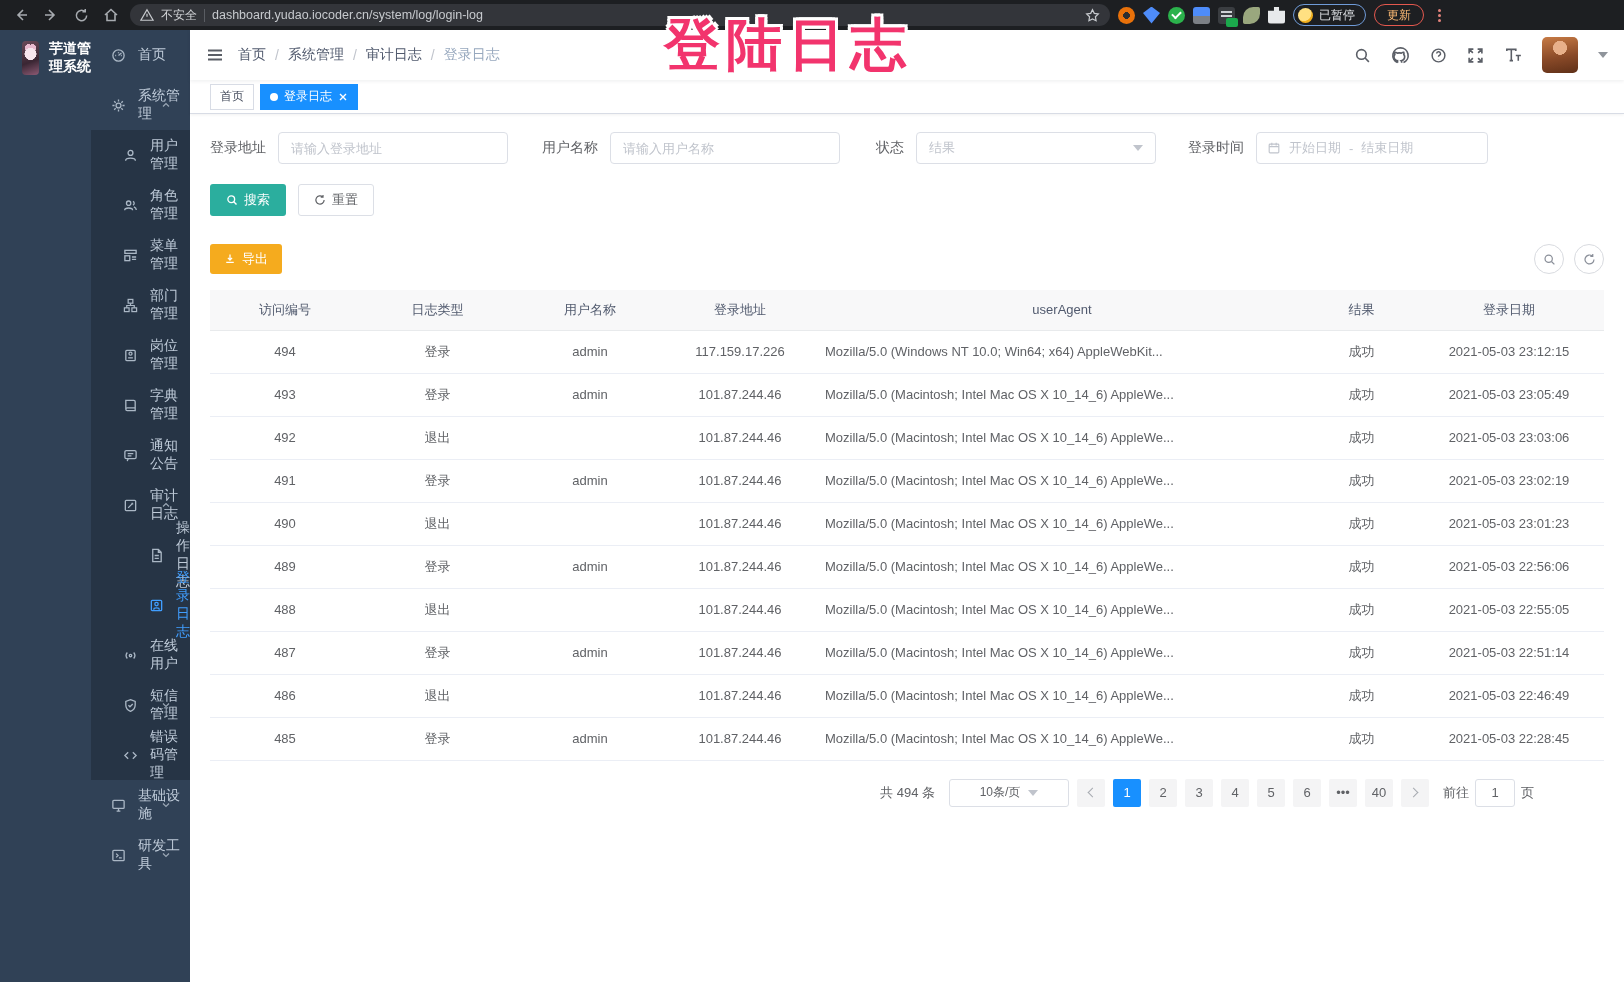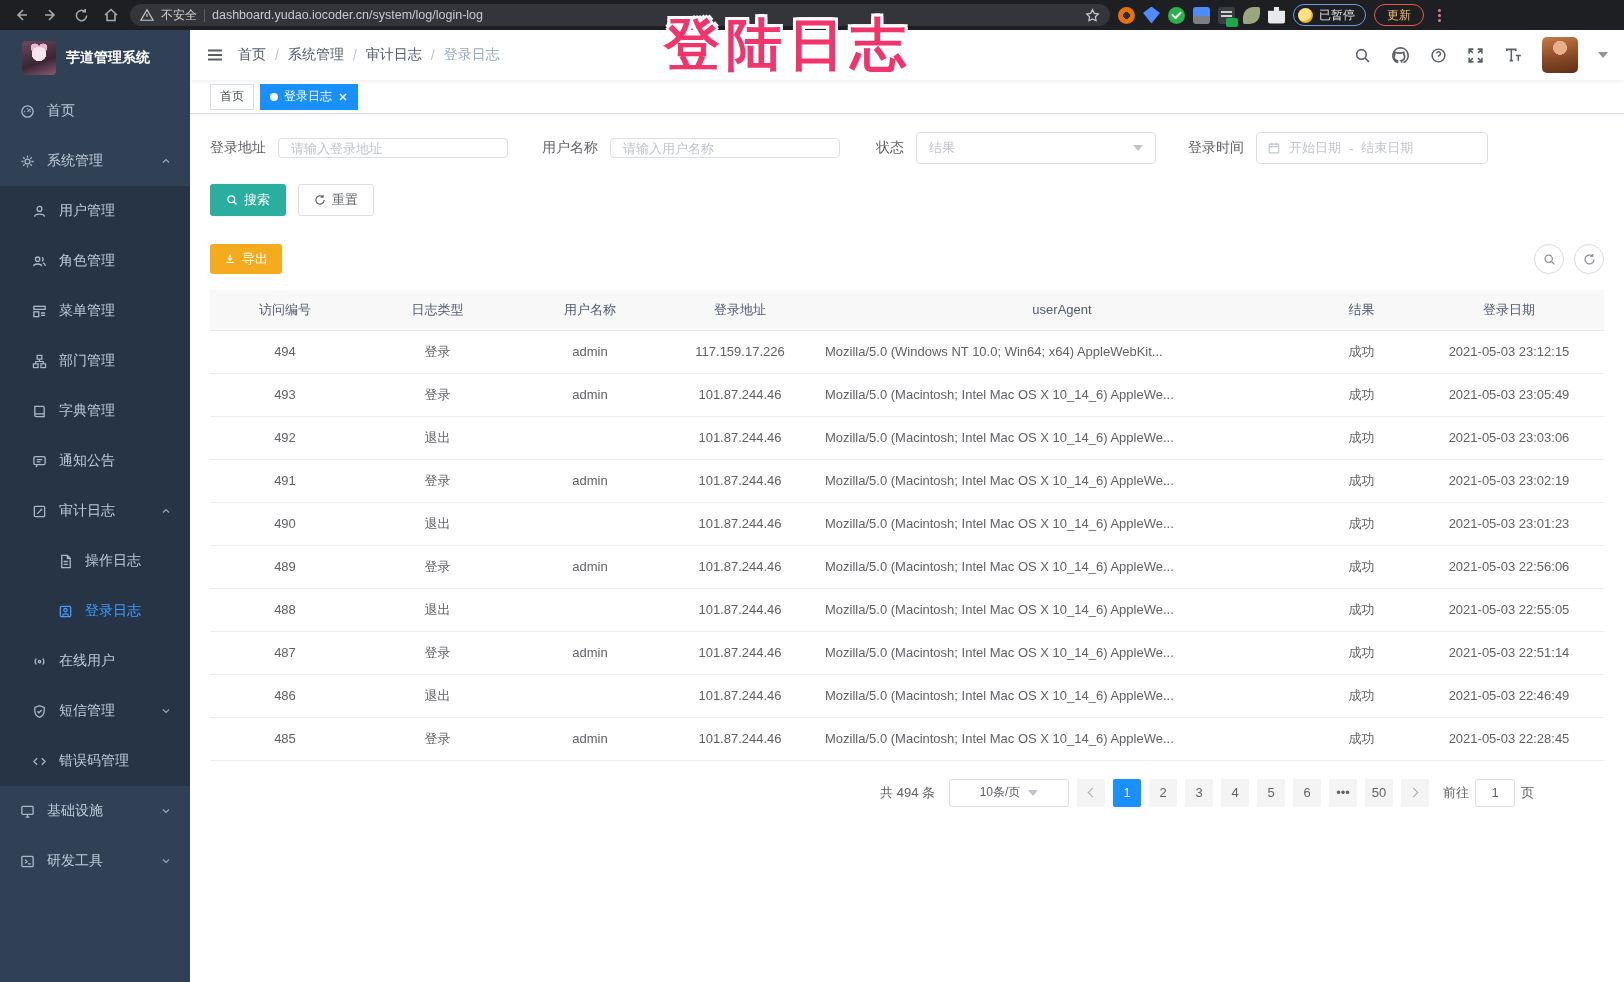--- a/index.html
+++ b/index.html
@@ -34,21 +34,21 @@
   .kebab i { width:3px; height:3px; border-radius:50%; background:#e4837c; }
 
   
   .overlay-title { position:absolute; left:664px; top:8px; z-index:60; font-size:56px; font-weight:bold; letter-spacing:6px; color:#f2346d;
     text-shadow:-3px -3px 0 #fff,3px -3px 0 #fff,-3px 3px 0 #fff,3px 3px 0 #fff,0 -3px 0 #fff,0 3px 0 #fff,-3px 0 0 #fff,3px 0 0 #fff; }
 
   
   .app { display:flex; height:952px; }
 
   
-  .sidebar { width:190px; background:#304156; color:#bfcbd9; display:flex; flex-direction:column; flex:0 0 auto; }
+  .sidebar { width:190px; background:#304156; color:#bfcbd9; display:flex; flex-direction:row; flex:0 0 auto; }
   .logo { height:56px; display:flex; align-items:center; gap:10px; padding-left:22px; }
   .logo-img { width:34px; height:34px; border-radius:4px; background:
       radial-gradient(circle at 50% 38%, #f7e6ee 0 26%, transparent 27%),
       radial-gradient(circle at 38% 20%, #e9b9cf 0 12%, transparent 13%),
       radial-gradient(circle at 62% 20%, #e9b9cf 0 12%, transparent 13%),
       linear-gradient(160deg,#6b4a5a,#3a2633 60%,#8c5a74); }
   .logo-title { color:#fff; font-size:14px; font-weight:bold; }
   .menu { display:flex; flex-direction:column; }
   .mi { height:50px; display:flex; align-items:center; gap:12px; font-size:14px; cursor:pointer; position:relative; }
   .mi.lv0 { padding-left:20px; }
@@ -78,21 +78,21 @@
   .tag { height:26px; display:flex; align-items:center; gap:6px; padding:0 9px; border:1px solid #d8dce5; background:#fff; color:#495060; font-size:12px; cursor:pointer; }
   .tag.active { background:#1890ff; border-color:#1890ff; color:#fff; }
   .tag-dot { width:8px; height:8px; border-radius:50%; background:#fff; }
   .tag-close { color:#fff; display:flex; }
 
   
   .content { flex:1; padding:18px 20px 0 20px; background:#fff; min-width:0; }
   .filter-row { display:flex; align-items:center; margin-bottom:20px; }
   .fgroup { display:flex; align-items:center; }
   .flabel { font-size:14px; color:#606266; margin-right:12px; white-space:nowrap; }
-  .finput { width:230px; height:20px; border:1px solid #dcdfe6; border-radius:4px; padding:0 12px; font-size:13px; color:#4d7c0f; font-family:inherit; }
+  .finput { width:230px; height:32px; border:1px solid #dcdfe6; border-radius:4px; padding:0 12px; font-size:13px; color:#4d7c0f; font-family:inherit; }
   .finput::placeholder { color:#c0c4cc; }
   .fselect { width:240px; height:32px; border:1px solid #dcdfe6; border-radius:4px; padding:0 12px; display:flex; align-items:center; color:#c0c4cc; font-size:13px; cursor:pointer; }
   .fselect .sel-caret { margin-left:auto; }
   .sel-caret { width:0; height:0; border-left:5px solid transparent; border-right:5px solid transparent; border-top:6px solid #c0c4cc; }
   .daterange { width:232px; height:32px; border:1px solid #dcdfe6; border-radius:4px; display:flex; align-items:center; gap:8px; padding:0 10px; font-size:13px; color:#c0c4cc; cursor:pointer; }
   .g1{ margin-right:34px; } .g2{ margin-right:36px; } .g3{ margin-right:32px; }
 
   .action-row { display:flex; align-items:center; gap:12px; margin-bottom:28px; }
   .btn { height:32px; display:inline-flex; align-items:center; gap:6px; padding:0 15px; border-radius:3px; font-size:13px; cursor:pointer; border:1px solid transparent; }
   .btn-search { background:#2bae9e; color:#fff; }
@@ -250,20 +250,30 @@
                 <rect x="1.5" y="10.5" width="5" height="4"></rect>
                 <rect x="9.5" y="10.5" width="5" height="4"></rect>
                 <path d="M8 5.5 V8 M4 10.5 V8 H12 v2.5"></path>
               </svg>
             </span>
           <span>部门管理</span>
         </div>
         <div class="mi lv1">
           <span class="micon">
               <svg width="15" height="15" viewBox="0 0 16 16" fill="none" stroke="currentColor" stroke-width="1.4">
+                <rect x="3" y="2.5" width="10" height="11" rx="1"></rect>
+                <circle cx="8" cy="6" r="1.6"></circle>
+                <path d="M5.5 10.5 h5"></path>
+              </svg>
+            </span>
+          <span>岗位管理</span>
+        </div>
+        <div class="mi lv1">
+          <span class="micon">
+              <svg width="15" height="15" viewBox="0 0 16 16" fill="none" stroke="currentColor" stroke-width="1.4">
                 <path d="M3 2.5 h8.5 A1.5 1.5 0 0 1 13 4 v9.5 H4.5 A1.5 1.5 0 0 1 3 12 Z M3 12 a1.5 1.5 0 0 1 1.5 -1.5 H13"></path>
               </svg>
             </span>
           <span>字典管理</span>
         </div>
         <div class="mi lv1">
           <span class="micon">
               <svg width="15" height="15" viewBox="0 0 16 16" fill="none" stroke="currentColor" stroke-width="1.4">
                 <rect x="2" y="2.8" width="12" height="8.6" rx="1.5"></rect>
                 <path d="M5.5 11.4 L4.5 14 M5 6 h6 M5 8.4 h4"></path>
@@ -624,21 +634,21 @@
         <span class="pg-btn">
             <span class="chev left"></span>
           </span>
         <span class="pg-btn active">1</span>
         <span class="pg-btn">2</span>
         <span class="pg-btn">3</span>
         <span class="pg-btn">4</span>
         <span class="pg-btn">5</span>
         <span class="pg-btn">6</span>
         <span class="pg-btn">•••</span>
-        <span class="pg-btn">50</span>
+        <span class="pg-btn">40</span>
         <span class="pg-btn">
             <span class="chev right"></span>
           </span>
         <span class="pg-goto">
           <span>前往</span>
           <input class="goto-input" value="1" style="">
           <span>页</span>
         </span>
       </div>
     </section>

